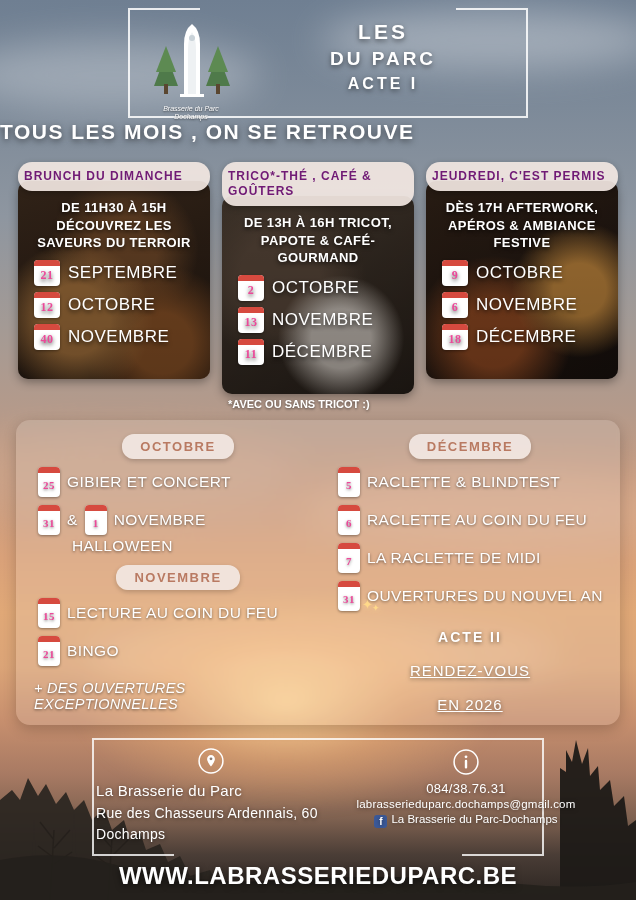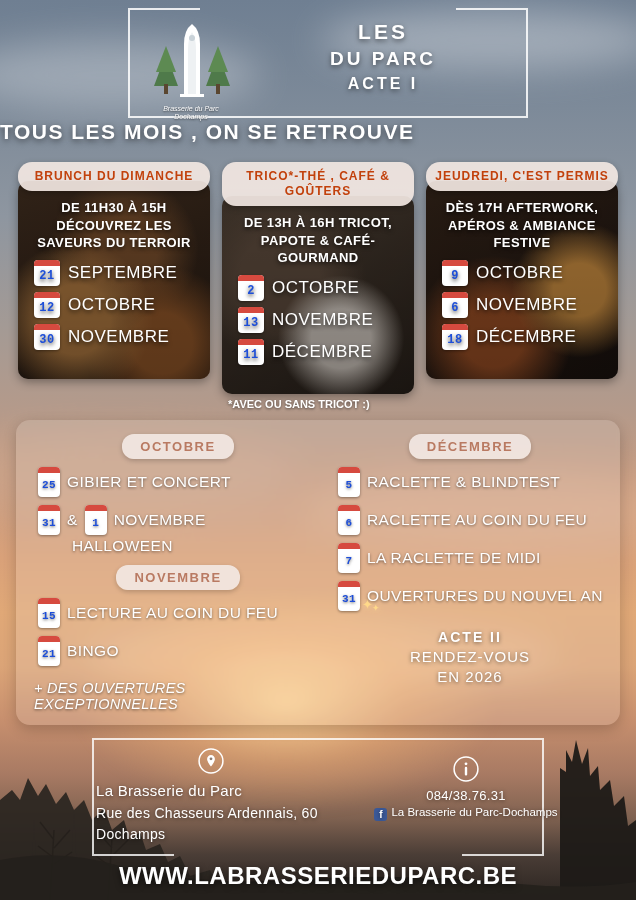--- a/index.html
+++ b/index.html
@@ -119,22 +119,21 @@
     left: 18px; top: 162px;
     width: 600px;
     display: flex;
     gap: 12px;
   }
   .card { width: 192px; position: relative; }
   .card-head {
     background: rgba(242,231,226,.92);
     border-radius: 14px;
     padding: 7px 6px;
-    text-align: center;
-    color: #c2410c;
+    color: #701a75;
     font-size: 12px;
     font-weight: 700;
     letter-spacing: 1px;
     line-height: 1.25;
     position: relative;
     z-index: 3;
     box-shadow: 0 2px 6px rgba(0,0,0,.25);
   }
   .card-body {
     margin-top: -10px;
@@ -188,24 +187,24 @@
     content: "";
     position: absolute; left: 0; right: 0; top: 0;
     height: 6px;
     background: #d64a3f;
     border-radius: 4px 4px 0 0;
   }
   .cal span {
     position: absolute;
     left: 0; right: 0; top: 6px; bottom: 0;
     display: flex; align-items: center; justify-content: center;
-    color: #1d4ed8;
+    color: #ec4899;
     font-size: 12px;
     font-weight: 700;
-    font-family: Liberation Mono, monospace;
+    font-family: Liberation Serif, serif;
   }
   .cal.sm { width: 22px; height: 30px; }
   .cal.sm span { font-size: 11px; }
 
   .footnote {
     position: absolute;
     left: 228px; top: 398px;
     color: #fff;
     font-size: 11px;
     font-weight: 600;
@@ -262,34 +261,34 @@
     text-shadow: 0 1px 3px rgba(0,0,0,.55);
     font-style: italic;
   }
   .acte2 {
     text-align: center;
     color: #fff;
     margin-top: 18px;
     text-shadow: 0 1px 4px rgba(0,0,0,.55);
   }
   .acte2 .a { font-size: 14px; letter-spacing: 2px; font-weight: 700; }
-  .acte2 .b { font-size: 15px; letter-spacing: 1px; margin-top: 3px; }
+  .acte2 .b { font-size: 15px; letter-spacing: 1px; margin-top: 17px; text-decoration: underline; }
 
   
   .contact {
     position: absolute;
     left: 0; right: 0; top: 748px;
     color: #fff;
     text-shadow: 0 1px 4px rgba(0,0,0,.55);
   }
   .contact-left {
     position: absolute; left: 96px; top: 0; width: 230px;
   }
   .contact-right {
-    position: absolute; left: 336px; top: 8px; width: 260px;
+    position: absolute; left: 336px; top: 1px; width: 260px;
   }
   .pin-icon, .info-icon {
     width: 26px; height: 26px;
     margin: 0 auto 6px;
     display: block;
   }
   .addr { font-size: 14px; line-height: 1.5; letter-spacing: .3px; }
   .addr .name { font-size: 15px; }
   .phone { font-size: 13px; text-align: center; letter-spacing: .3px; }
   .mail { font-size: 11.5px; text-align: center; letter-spacing: .2px; margin-top: 2px; }
@@ -420,21 +419,21 @@
             <span>SEPTEMBRE</span>
           </div>
           <div class="date-row">
             <span class="cal">
                 <span>12</span>
               </span>
             <span>OCTOBRE</span>
           </div>
           <div class="date-row">
             <span class="cal">
-                <span>30</span>
+                <span>40</span>
               </span>
             <span>NOVEMBRE</span>
           </div>
         </div>
       </div>
     </div>
 
     <div class="card">
       <div class="card-head">TRICO*-THÉ , CAFÉ &amp; GOÛTERS</div>
       <div class="card-body">
@@ -604,20 +603,21 @@
       </div>
     </div>
 
     <div class="contact-right">
       <svg class="info-icon" viewBox="0 0 24 24">
         <circle cx="12" cy="12" r="11" fill="none" stroke="#ffffff" stroke-width="1.4"></circle>
         <circle cx="12" cy="7.2" r="1.3" fill="#ffffff"></circle>
         <rect x="10.9" y="10" width="2.2" height="8" rx="1" fill="#ffffff"></rect>
       </svg>
       <div class="phone">084/38.76.31</div>
+      <div class="mail">labrasserieduparc.dochamps@gmail.com</div>
       <div class="fb">
         <span class="fb-badge">f</span><span>La Brasserie du Parc-Dochamps</span>
       </div>
     </div>
   </div>
 
   <div class="website">WWW.LABRASSERIEDUPARC.BE</div>
 </div>
 
 </body></html>

